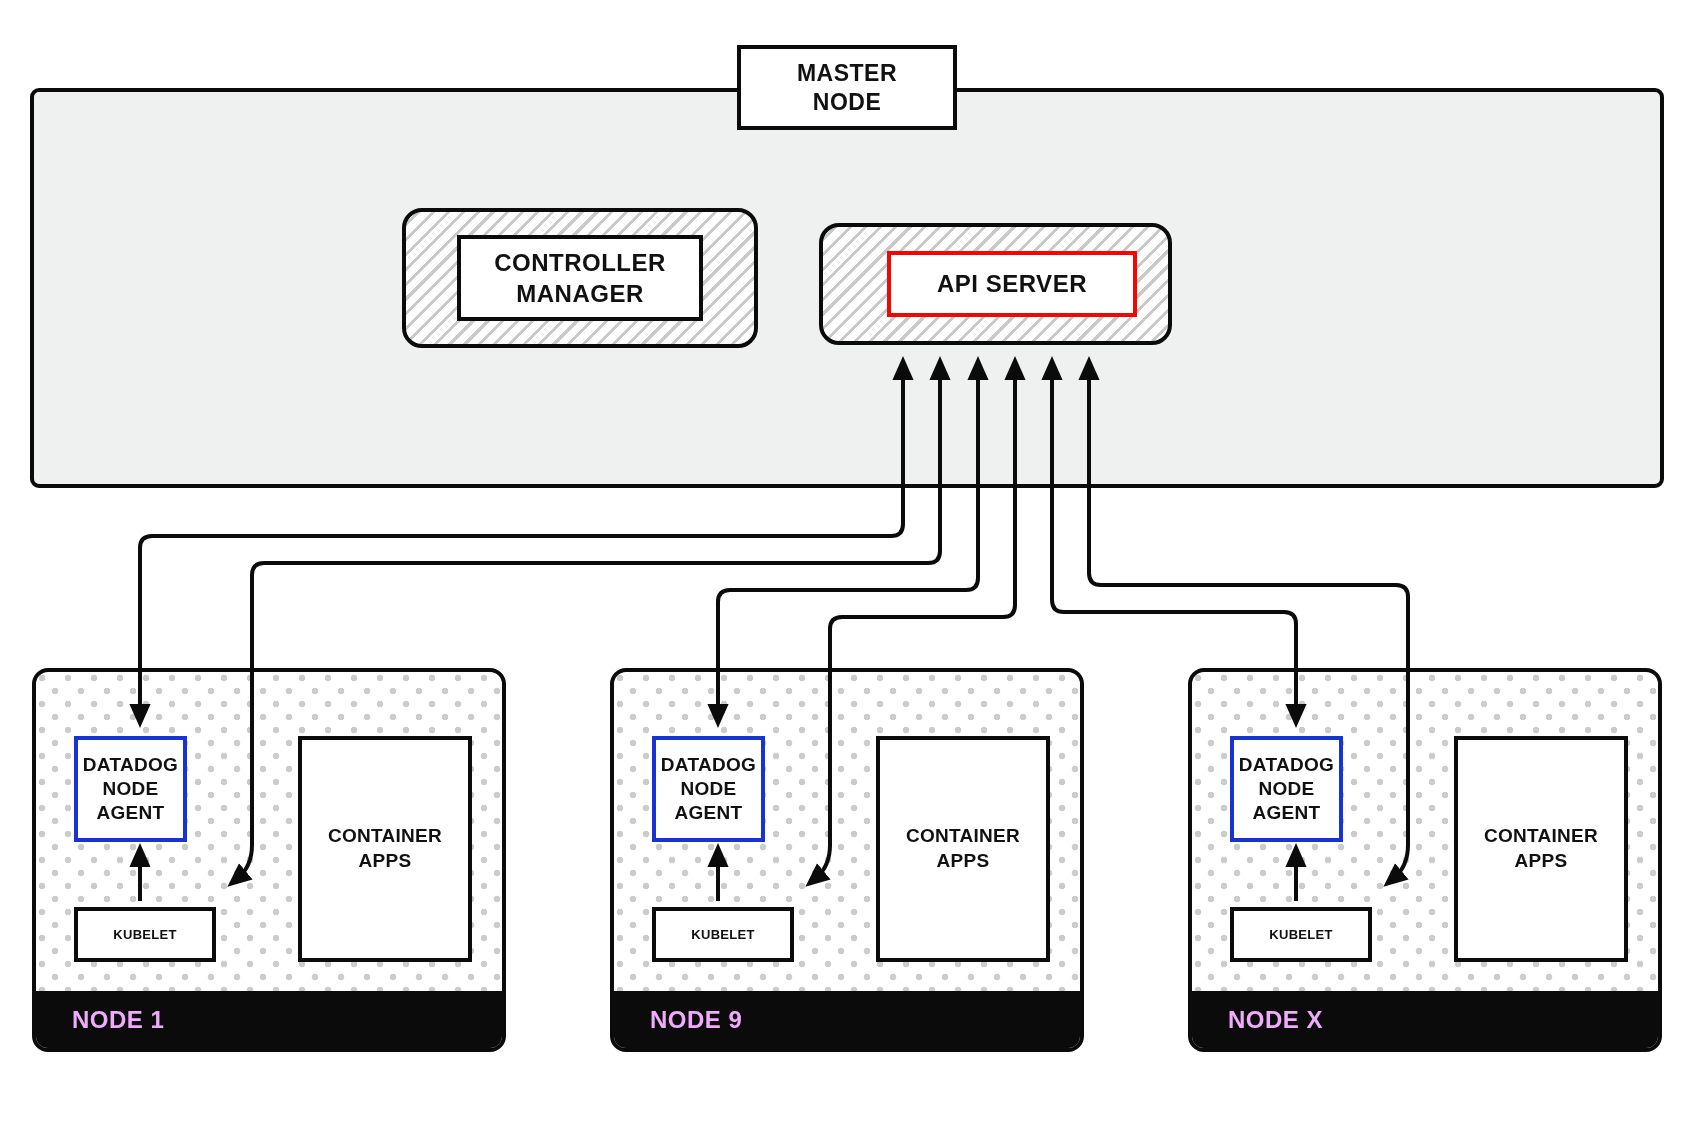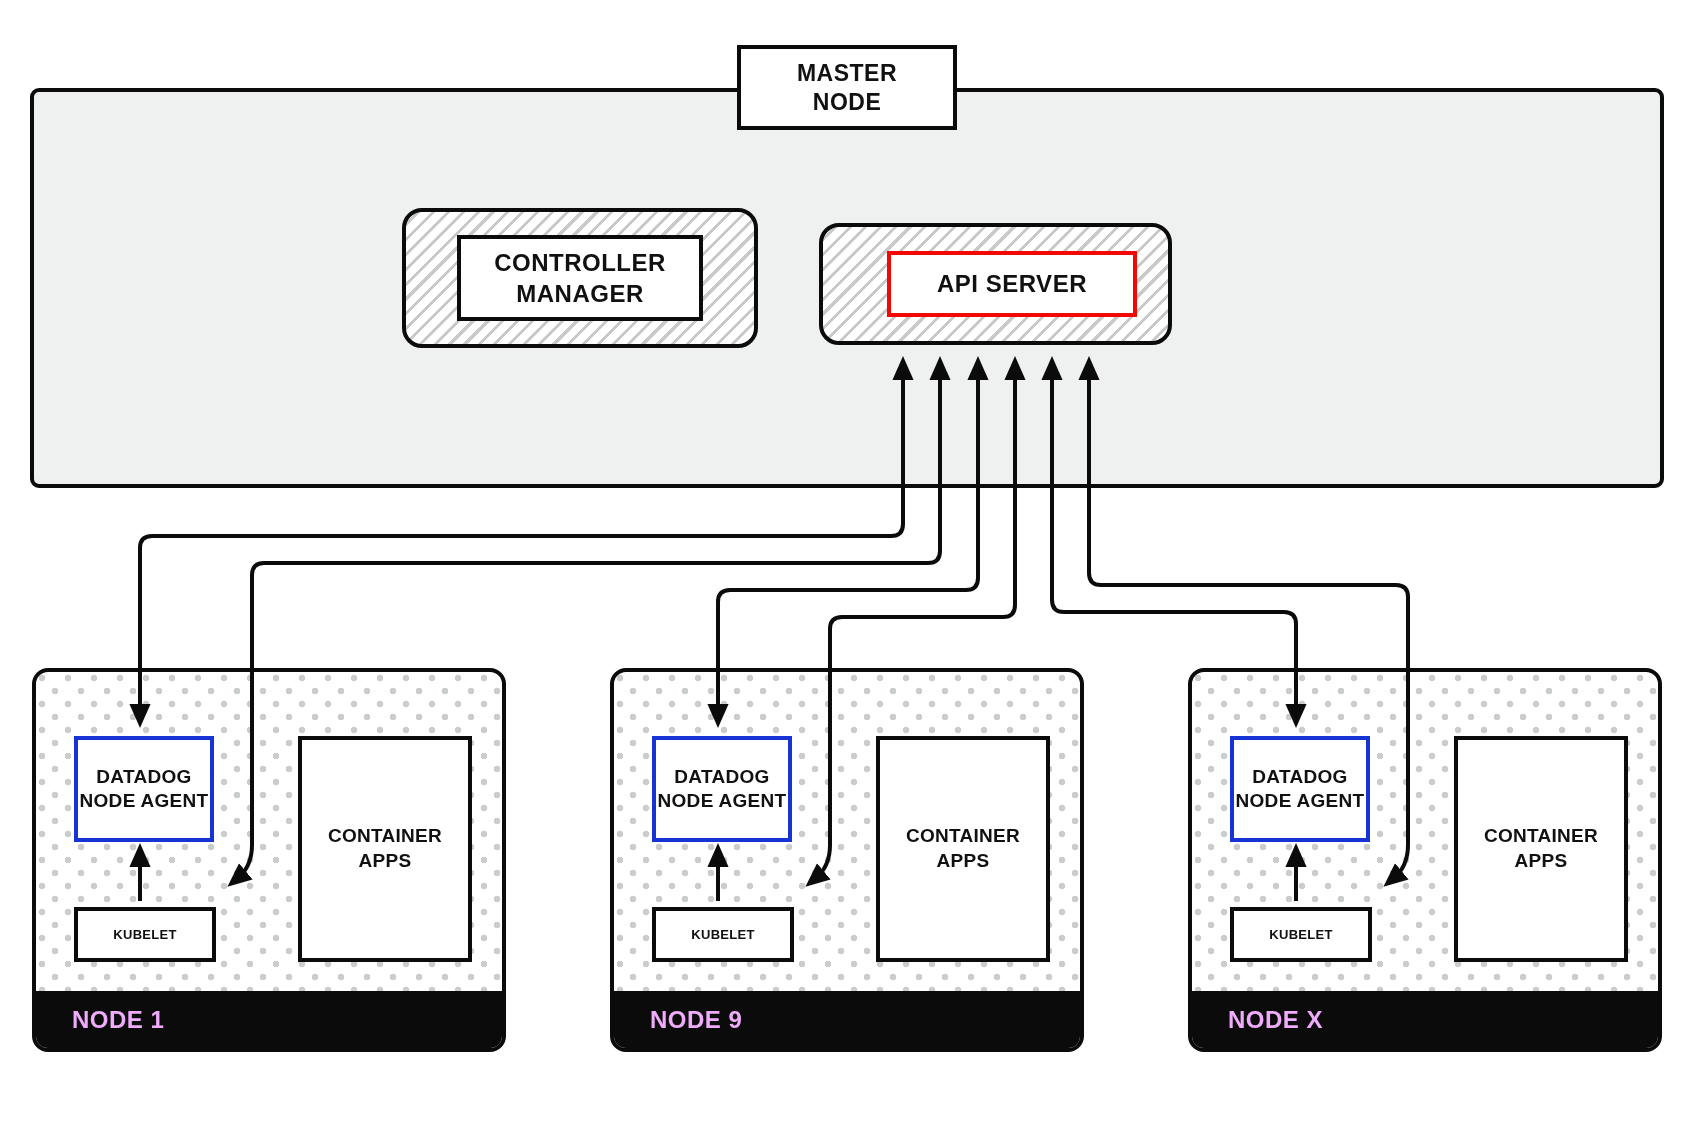--- a/index.html
+++ b/index.html
@@ -80,21 +80,21 @@
   .node.n0{left:32px;}
   .node.n1{left:610px;}
   .node.n2{left:1188px;}
   .node-bar{
     position:absolute;left:0;right:0;bottom:0;height:57px;
     background:var(--c-node-label-bar,#0b0b0b);
     color:#f0abfc;display:flex;align-items:center;
     padding-left:36px;font-size:24px;font-weight:700;letter-spacing:.5px;
   }
   .agent{
-    position:absolute;left:38px;top:64px;width:140px;height:106px;
+    position:absolute;left:38px;top:64px;width:113px;height:106px;
     background:#fff;border:4px solid var(--c-agent-border,#1733d6);z-index:12;
     display:flex;align-items:center;justify-content:center;text-align:center;
     font-size:19px;font-weight:700;letter-spacing:.3px;line-height:1.25;
   }
   .kubelet{
     position:absolute;left:38px;top:235px;width:142px;height:55px;
     background:#fff;border:4px solid #0b0b0b;z-index:12;
     display:flex;align-items:center;justify-content:center;
     font-size:13px;font-weight:700;letter-spacing:.3px;
   }

